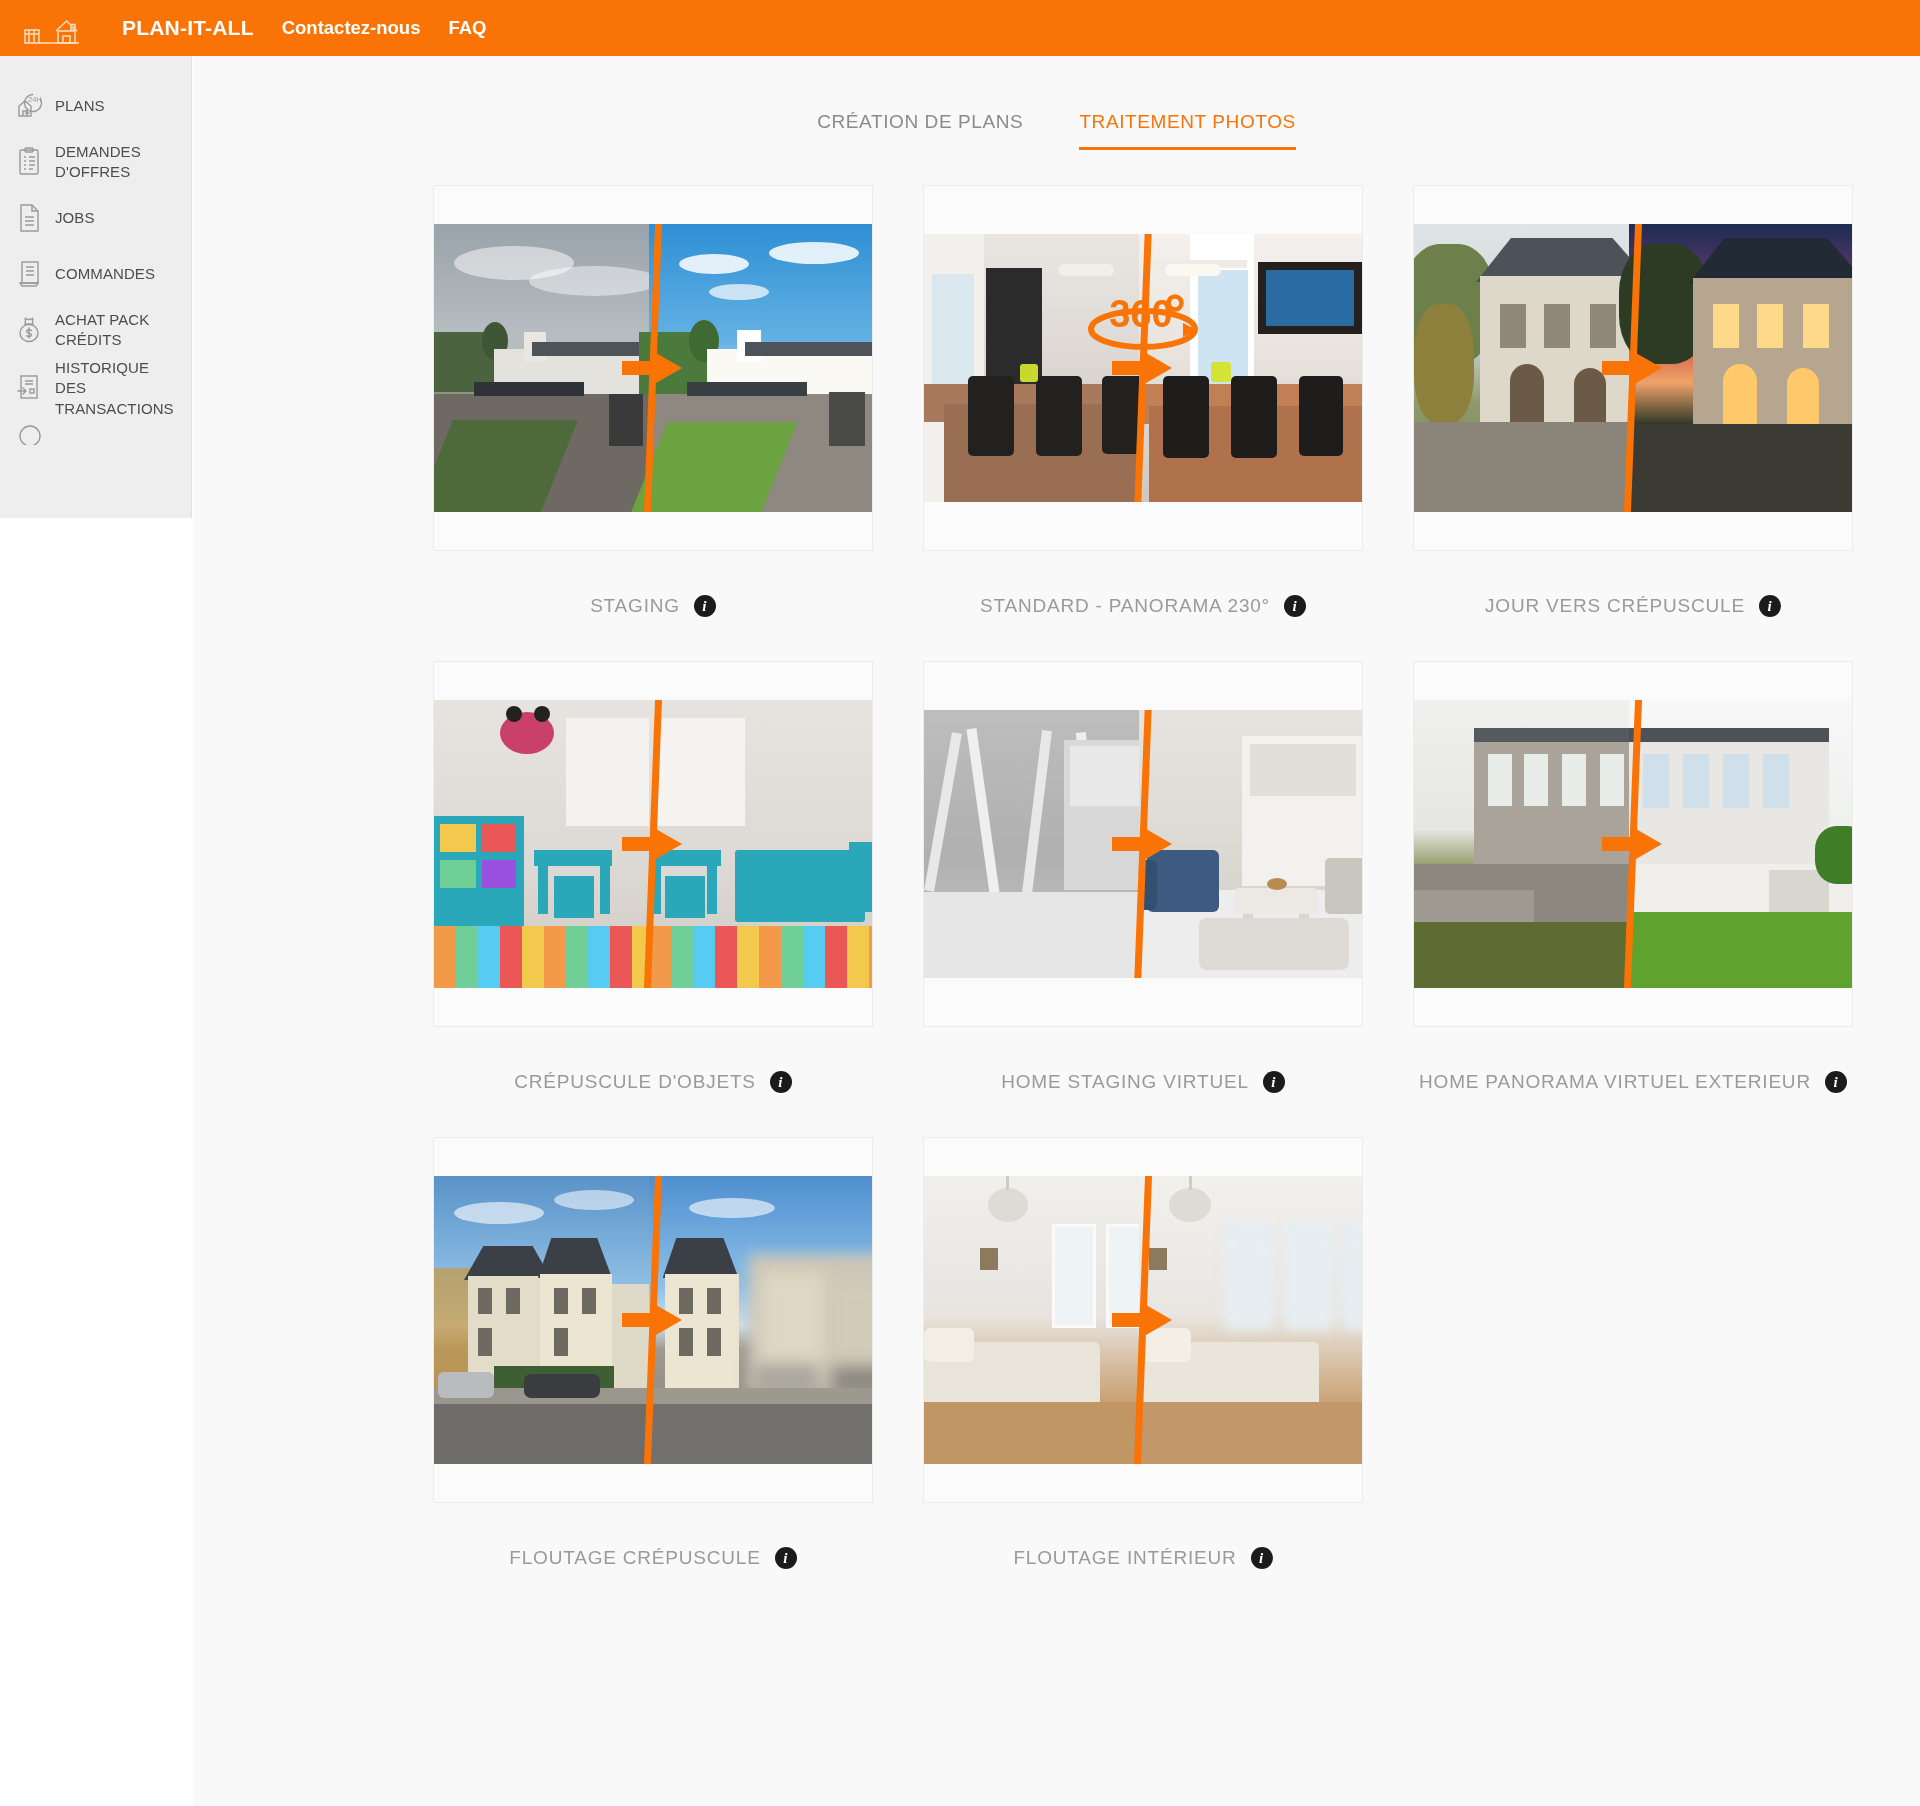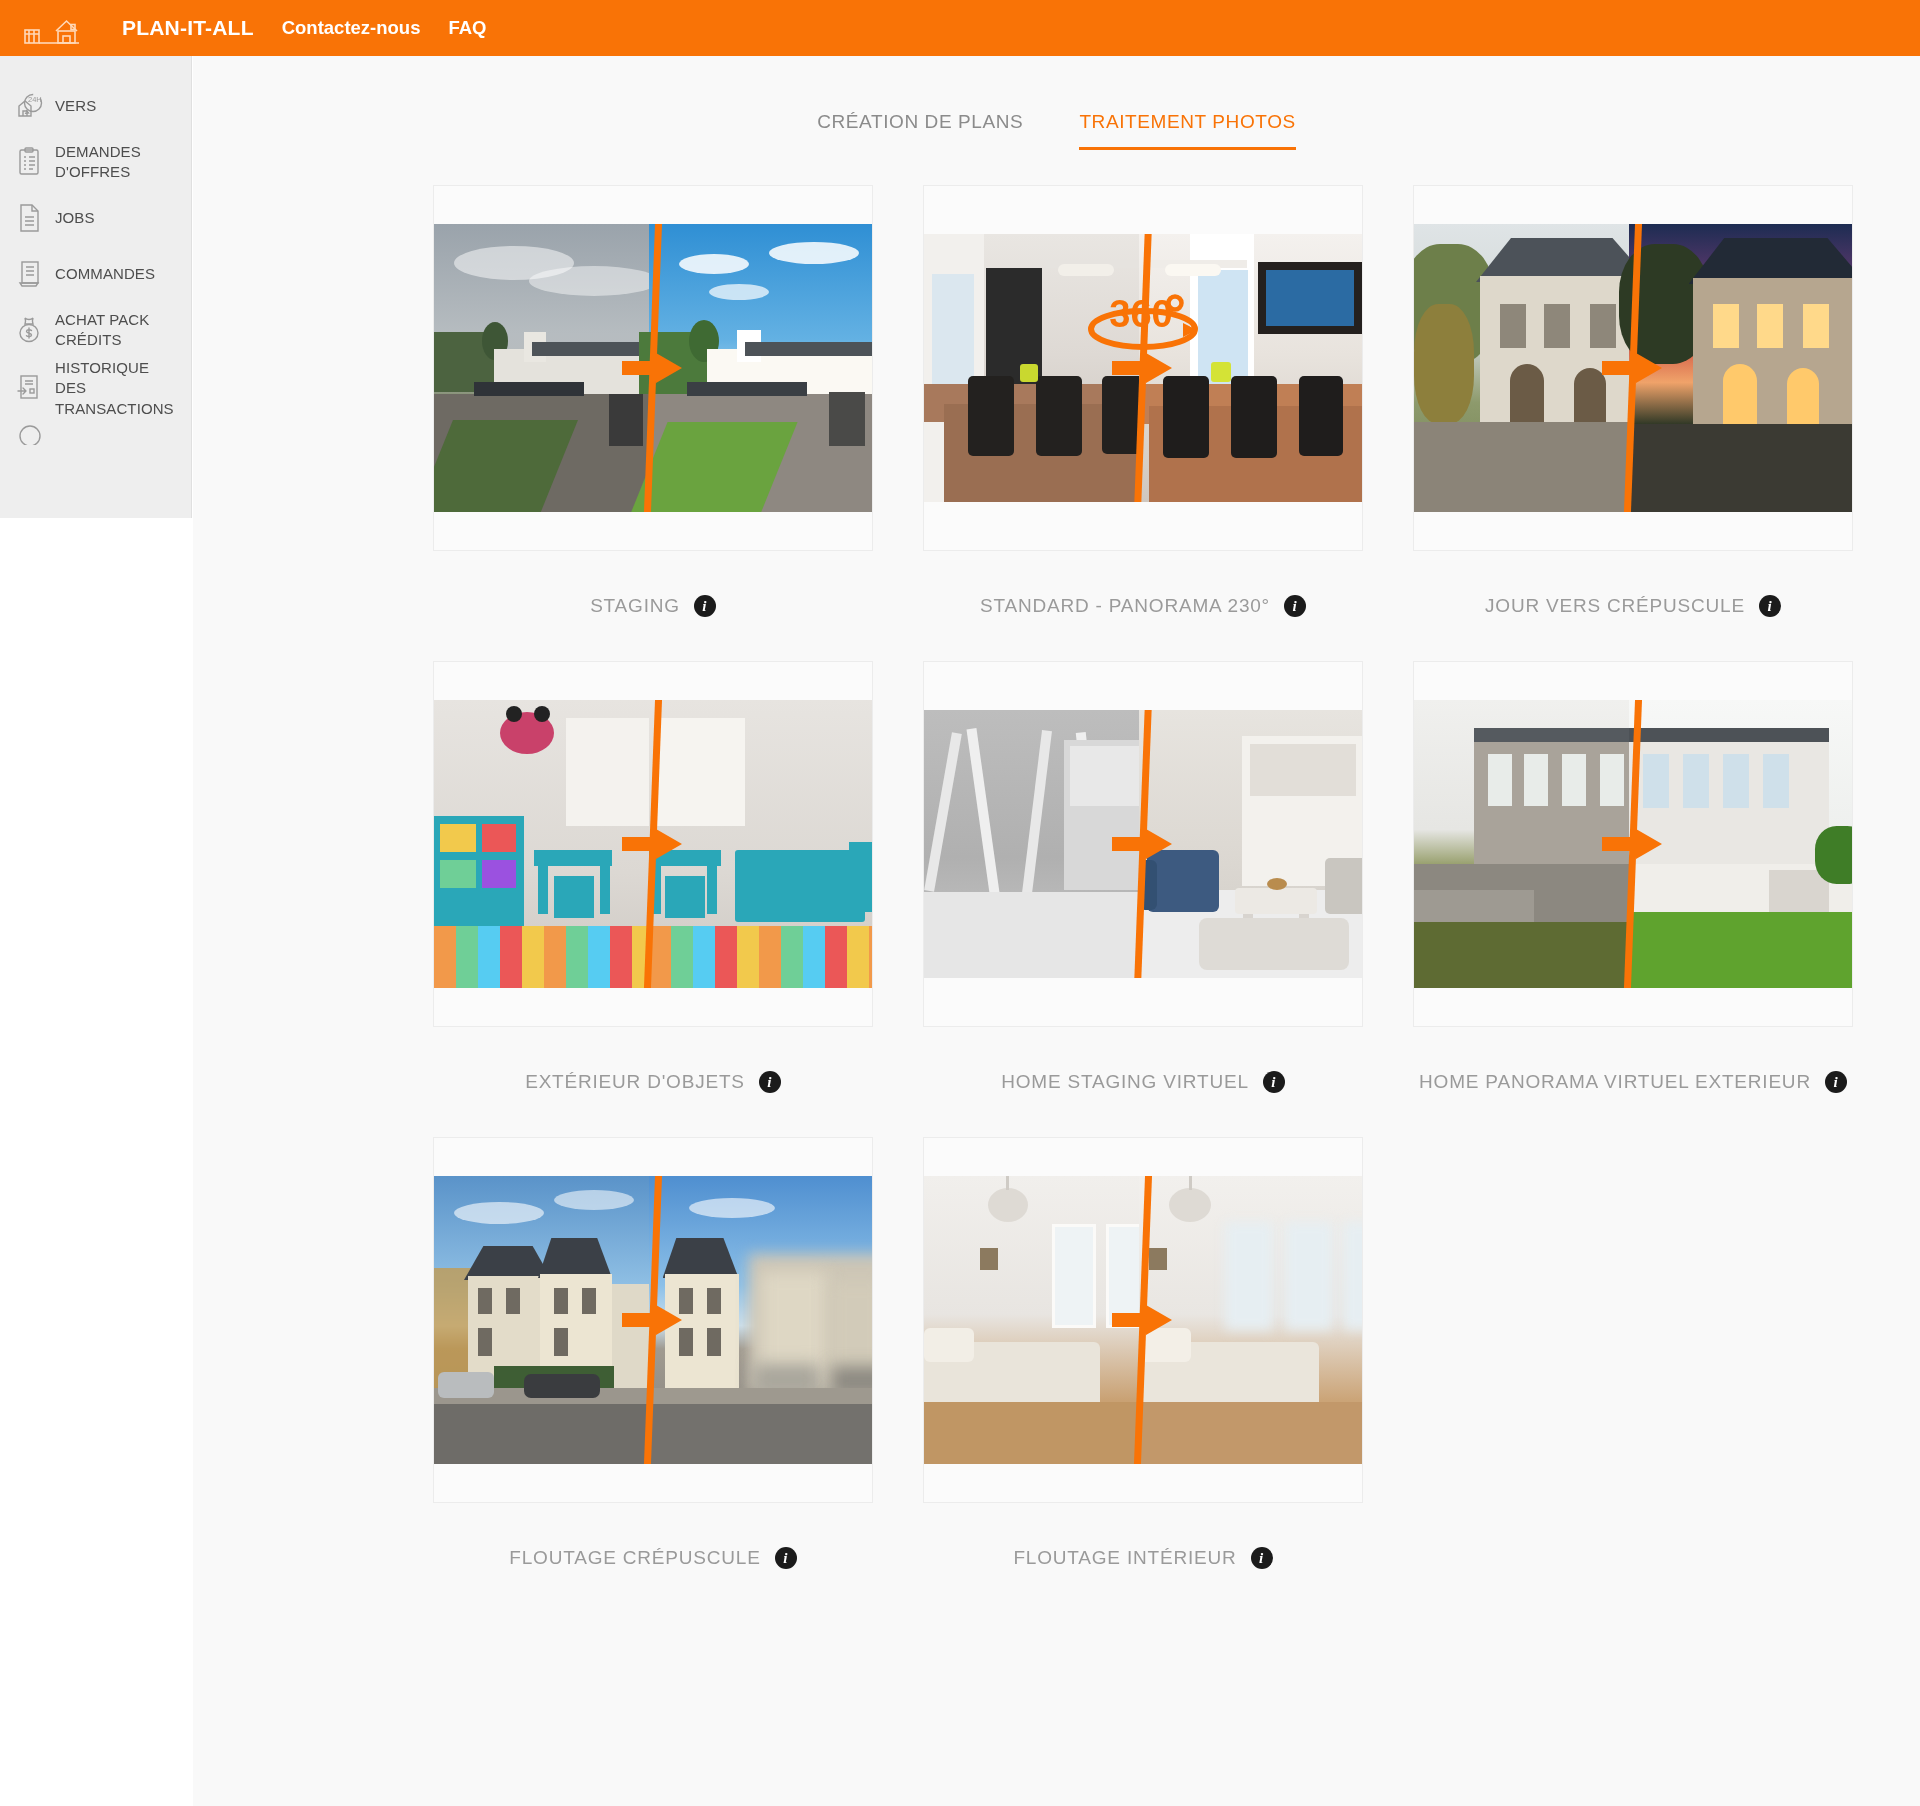--- a/index.html
+++ b/index.html
@@ -334,21 +334,21 @@
       <svg width="30" height="28" viewBox="0 0 30 28">
         <g fill="none" stroke="#9a9a9a" stroke-width="1.4">
           <path d="M4 24V14l6-5 6 5v10z"></path>
           <path d="M8 24v-5h4v5"></path>
           <circle cx="18" cy="11" r="8.5" stroke-dasharray="40 8"></circle>
           <path d="M11.5 18.5l2 2.5-3 .3" stroke-linecap="round"></path>
         </g>
         <text x="13" y="9.5" font-family="Liberation Sans, sans-serif" font-size="7.5" fill="#9a9a9a">24H</text>
       </svg>
     </span>
-    <span class="slabel">VERS</span>
+    <span class="slabel">PLANS</span>
   </div>
 
   <div class="side-item">
     <span class="sicon">
       <svg width="26" height="30" viewBox="0 0 26 30">
         <g fill="none" stroke="#9a9a9a" stroke-width="1.4">
           <rect x="3" y="3" width="18" height="24" rx="1.5"></rect>
           <rect x="8" y="1" width="8" height="4" rx="1"></rect>
           <path d="M7 10h2M7 14h2M7 18h2M7 22h2"></path>
           <path d="M12 10h6M12 14h6M12 18h6M12 22h4"></path>
@@ -592,21 +592,21 @@
             <div class="rect" style="left:0;top:226px;width:240px;height:62px;
                  background:repeating-linear-gradient(90deg,#f2994a 0 22px,#6fcf97 22px 44px,#56ccf2 44px 66px,#eb5757 66px 88px,#f2c94c 88px 110px);"></div>
           </div>
           <div class="split-line"></div>
           <svg class="split-arrow" viewBox="0 0 62 34">
             <path d="M0 10h34V2l26 15-26 15v-8H0z" fill="#f97306"></path>
           </svg>
         </div>
       </div>
       <div class="card-label">
-        <span>EXTÉRIEUR D'OBJETS</span>
+        <span>CRÉPUSCULE D'OBJETS</span>
         <span class="info-icon">i</span>
       </div>
     </div>
 
     <div class="cell">
       <div class="card">
         <div class="photo" style="width:438px;height:268px;">
           <div class="ph-half ph-left" style="background:linear-gradient(#bdbdbd 0%,#b0b0b0 55%,#c9c9c9 100%);">
             <div class="rect" style="left:14px;top:22px;width:10px;height:160px;background:#e8e8e8;transform:rotate(10deg);"></div>
             <div class="rect" style="left:54px;top:18px;width:10px;height:166px;background:#efefef;transform:rotate(-8deg);"></div>

